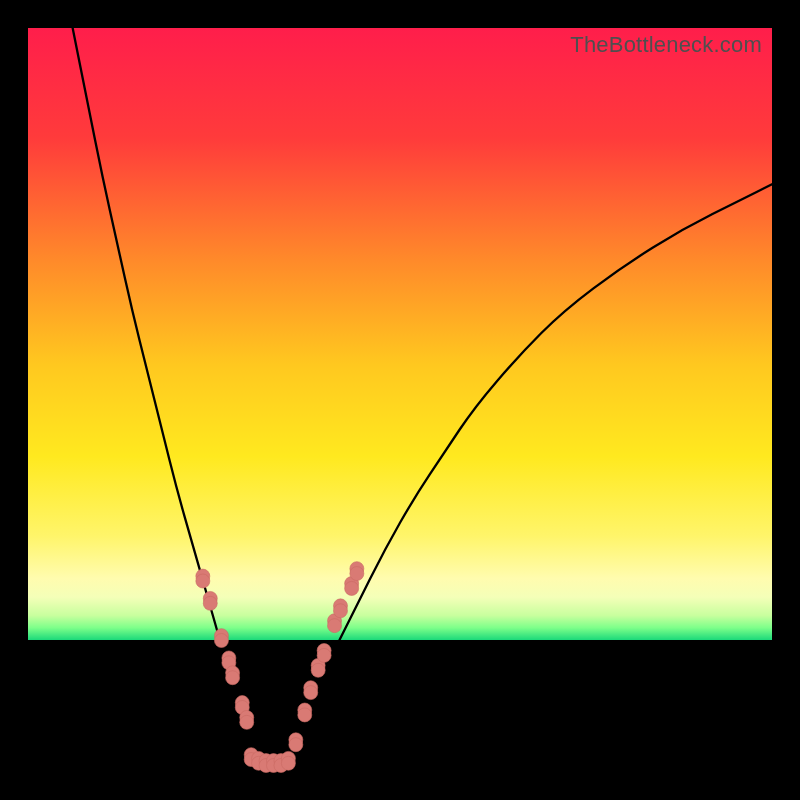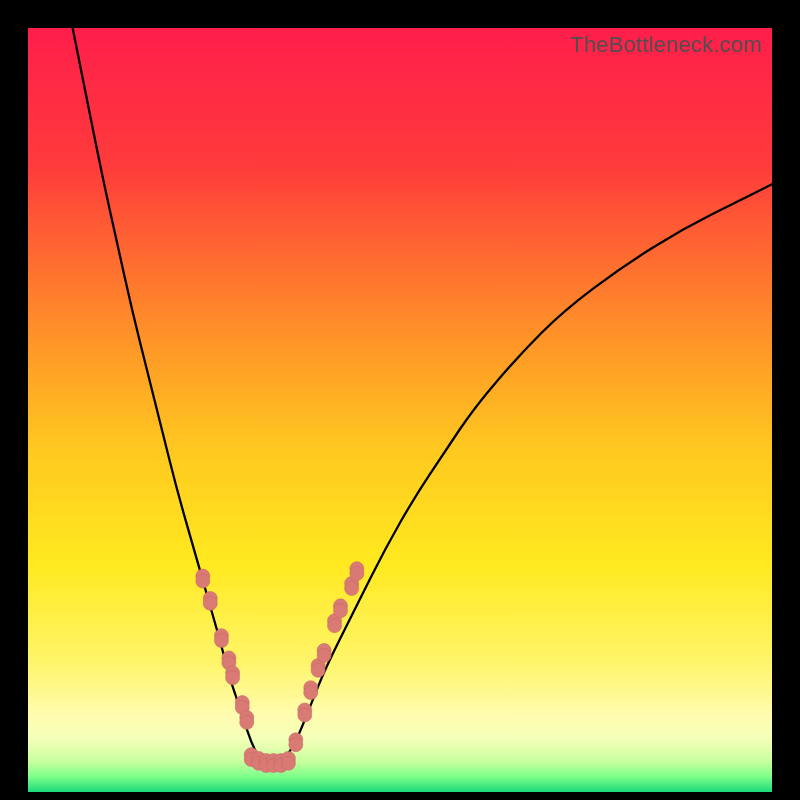--- a/index.html
+++ b/index.html
@@ -17,21 +17,21 @@
     top: 0;
     width: 800px;
     height: 800px;
     background: #000;
   }
   .plot-area {
     position: absolute;
     left: 28px;
     top: 28px;
     width: 744px;
-    height: 764px;
+    height: 612px;
     
   }
   .watermark {
     position: absolute;
     top: 4px;
     right: 10px;
     color: #4f4f4f;
     font-size: 22px;
     font-weight: 500;
     letter-spacing: 0.2px;

